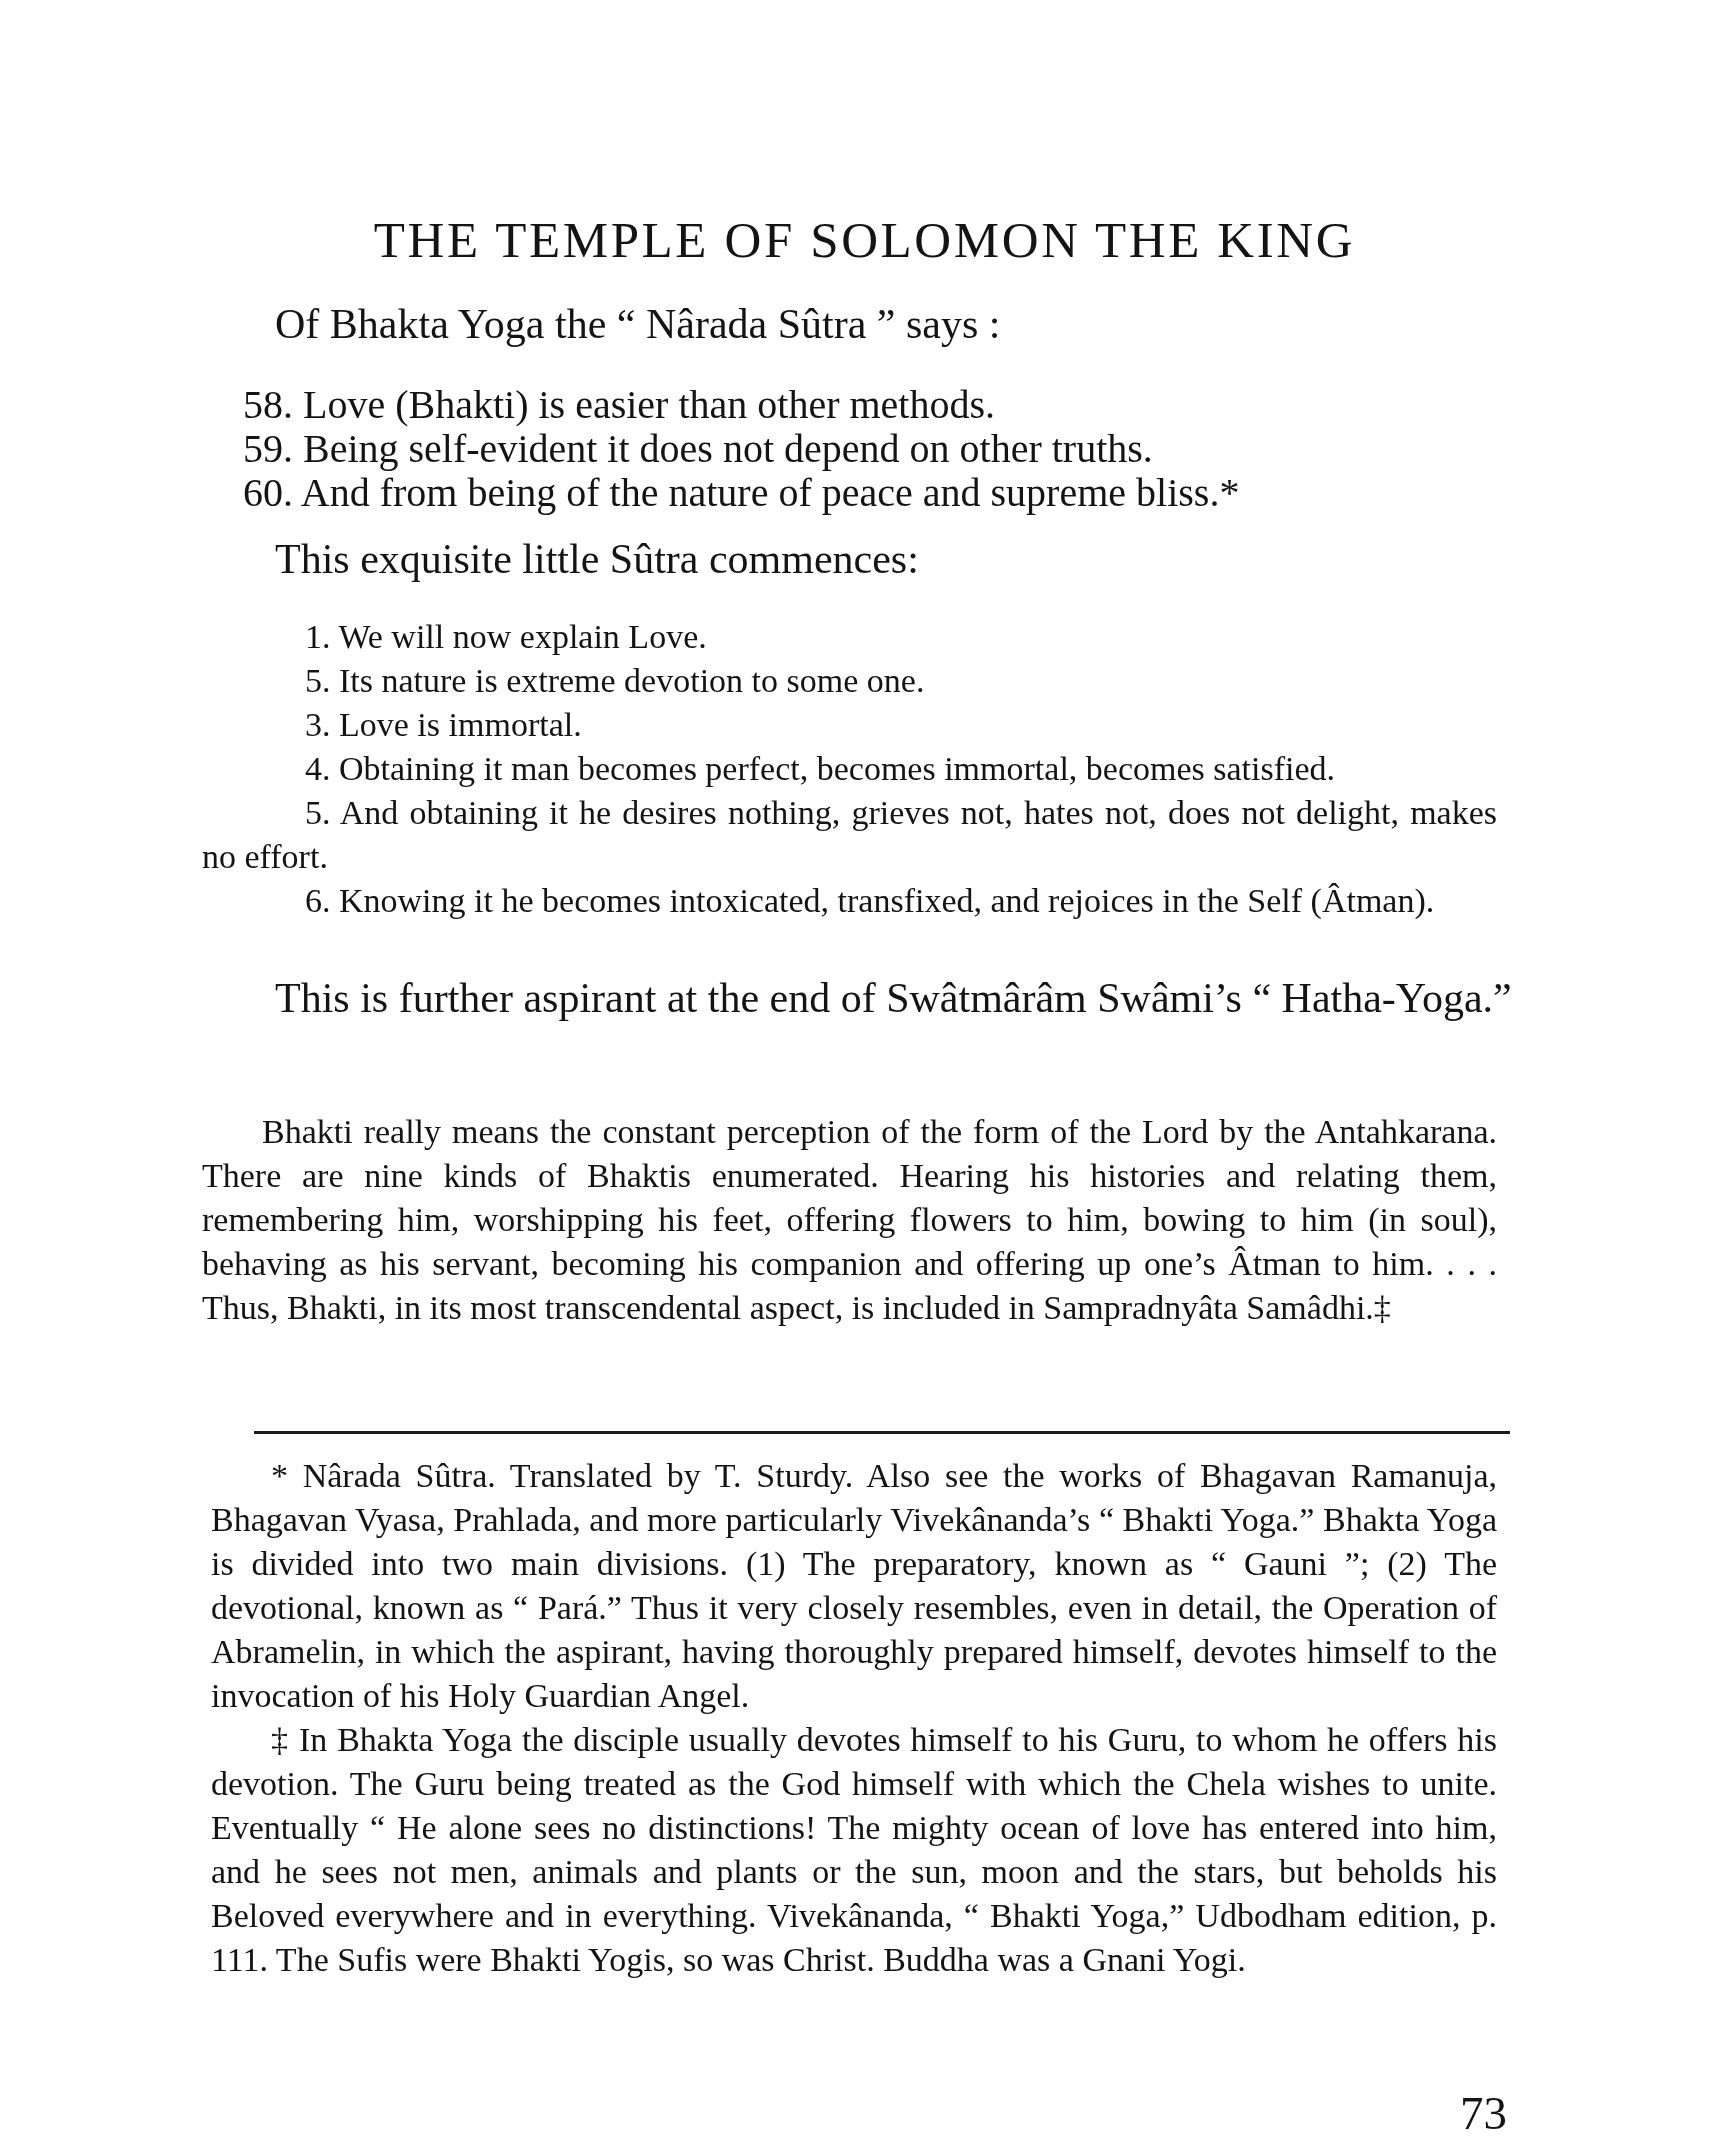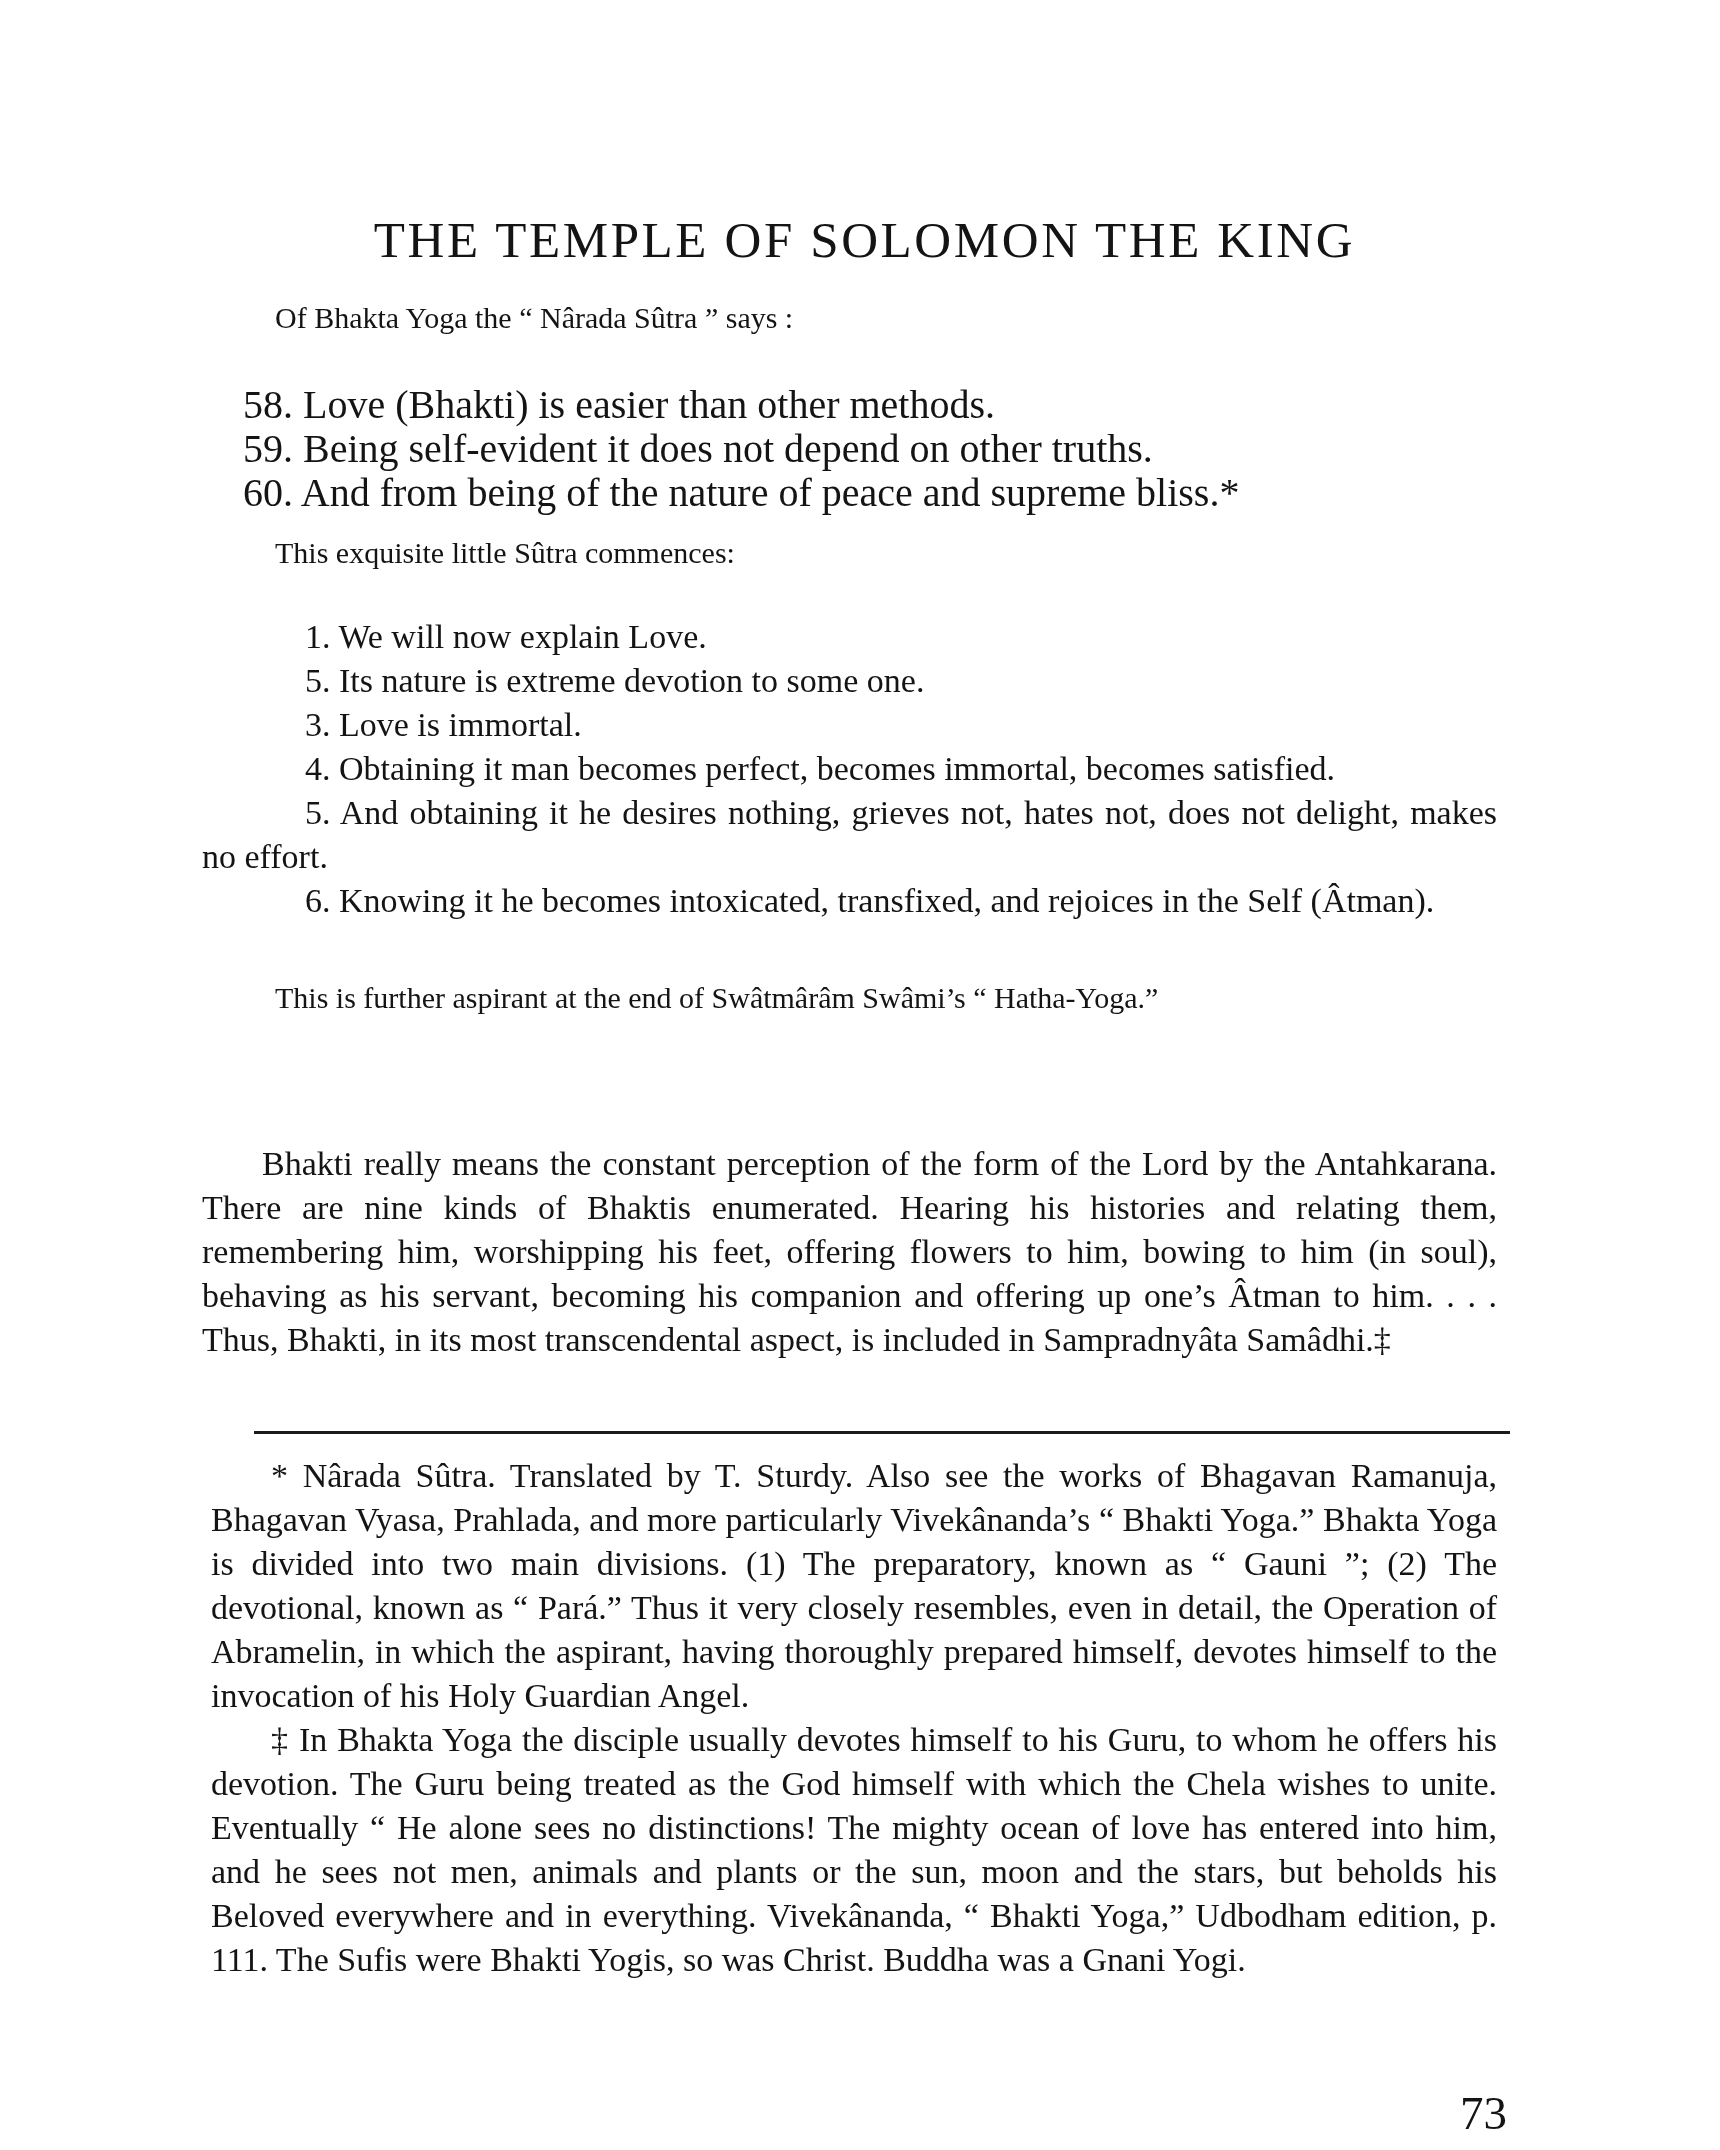--- a/index.html
+++ b/index.html
@@ -26,21 +26,21 @@
     top: 215px;
     text-align: center;
     font-size: 51px;
     letter-spacing: 2.6px;
     line-height: 1;
     padding-left: 8px;
     box-sizing: border-box;
   }
   .heading {
     position: absolute;
-    font-size: 30px;
+    font-size: 42px;
     line-height: 1.1;
     white-space: nowrap;
   }
   .h1 { left: 275px; top: 301px; }
   .h2 { left: 275px; top: 536px; }
   .h3 { left: 275px; top: 966px; width: 1273px; white-space: normal; line-height: 64px; }
 
   .list {
     position: absolute;
     font-size: 40px;
@@ -57,21 +57,21 @@
     line-height: 44px;
     text-align: justify;
   }
   .textblock p {
     margin: 0;
     text-indent: 60px;
   }
   .sutra { top: 615px; }
   .sutra p { text-indent: 103px; }
   .body-para { top: 1110px; }
-  .body-para p { text-indent: 60px; margin-top: 32px; }
+  .body-para p { text-indent: 60px; }
 
   .rule {
     position: absolute;
     left: 254px;
     top: 1431px;
     width: 1256px;
     height: 3px;
     background: #1a1a1a;
   }
 

